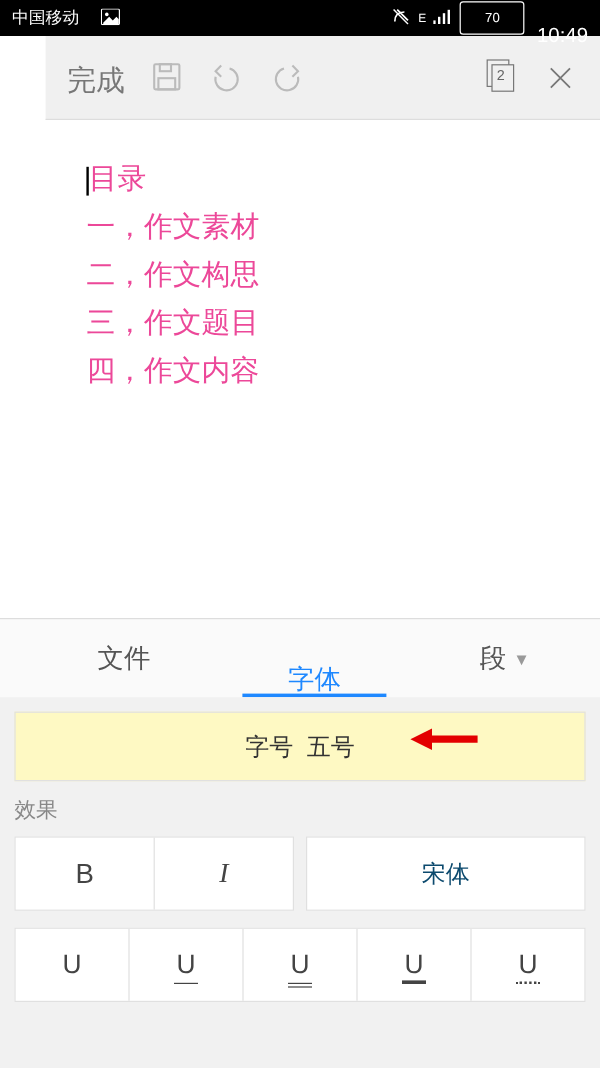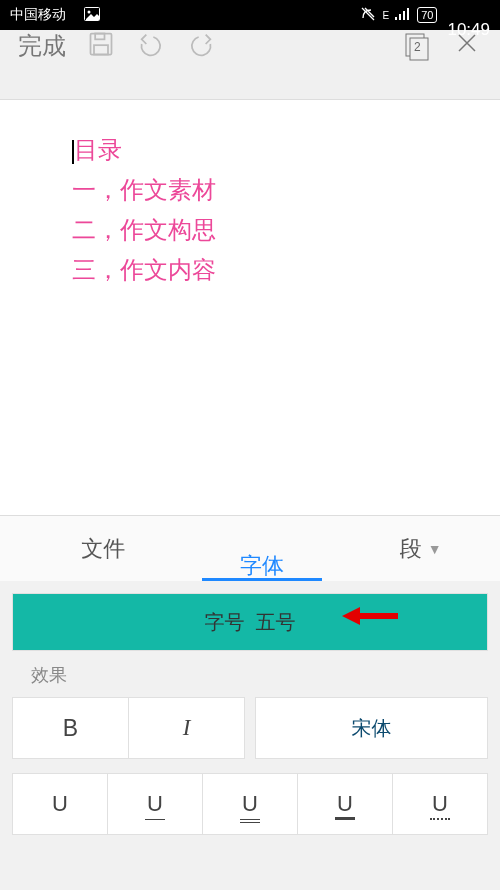--- a/index.html
+++ b/index.html
@@ -1,41 +1,41 @@
 <!DOCTYPE html>
 <html><head>
 <meta charset="utf-8">
 <style>
   * { box-sizing: border-box; margin: 0; padding: 0; }
   html, body { width: 500px; height: 890px; font-family: "Microsoft YaHei", sans-serif; background: #fff; overflow: hidden; }
   .status-bar { height: 30px; background: #000; color: #fff; display: flex; align-items: center; padding: 0 10px; font-size: 14px; }
   .status-left { flex: 1; display: flex; align-items: center; gap: 18px; }
   .status-right { display: flex; align-items: center; gap: 6px; }
-  .battery-box { display: inline-flex; align-items: center; border: 1.2px solid #fff; border-radius: 3px; padding: 0 3px; font-size: 11px; height: 16px; line-height: 14px; }
+  .battery-box { display: inline-flex; align-items: center; border: 1.2px solid #fff; border-radius: 3px; padding: 0 20px; font-size: 11px; height: 28px; line-height: 14px; }
   .status-time { font-size: 17px; margin-left: 4px; margin-top: 29px; }
-  .toolbar { height: 70px; background: #f0f0f0; border-bottom: 1px solid #ddd; display: flex; align-items: flex-start; padding: 0 8px; }
+  .toolbar { height: 70px; background: #f0f0f0; border-bottom: 1px solid #ddd; display: flex; align-items: flex-end; padding: 16px 8px; margin-left: 38px; }
   .toolbar .done { color: #777; font-size: 24px; padding: 0 10px; }
   .toolbar .spacer { flex: 1; }
   .toolbar .tbtn { width: 50px; text-align: center; color: #999; }
   .toolbar .tbtn svg { width: 28px; height: 28px; stroke: #bbb; fill: none; stroke-width: 1.5; }
   .toolbar .page-ind { position: relative; width: 50px; text-align: center; }
   .toolbar .page-ind svg { width: 32px; height: 32px; stroke: #777; fill: none; stroke-width: 1; }
   .toolbar .page-ind .num { position: absolute; top: 10px; left: 22px; font-size: 12px; color: #666; }
   .toolbar .close-btn { width: 50px; text-align: center; color: #777; font-size: 26px; }
   .doc-area { height: 415px; background: #fff; padding: 30px 0 0 72px; font-size: 24px; color: #ec4899; line-height: 40px; position: relative; }
   .doc-area .cursor-caret { display: inline-block; width: 2px; height: 24px; background: #000; vertical-align: middle; margin-right: 0; }
   .bottom-tabs { height: 66px; background: #fafafa; border-top: 1px solid #ddd; display: flex; align-items: stretch; padding-left: 24px; }
   .bottom-tabs .tab { flex: 1; display: flex; align-items: center; justify-content: center; font-size: 22px; color: #555; position: relative; }
   .bottom-tabs .tab.active { color: #1e88ff; align-items: flex-end; }
   .bottom-tabs .tab.active::after { content: ""; position: absolute; bottom: 0; left: 12%; right: 12%; height: 3px; background: #1e88ff; }
   .bottom-tabs .tab .chev { margin-left: 6px; color: #999; font-size: 14px; }
   .panel { background: #f1f1f1; height: 309px; padding: 12px; position: relative; }
-  .font-size-row { background: #14b8a6; border: 1px solid #e0e0e0; height: 58px; display: flex; align-items: center; justify-content: center; font-size: 20px; color: #333; margin-bottom: 12px; position: relative; }
+  .font-size-row { background: #fef9c3; border: 1px solid #e0e0e0; height: 58px; display: flex; align-items: center; justify-content: center; font-size: 20px; color: #333; margin-bottom: 12px; position: relative; }
   .red-arrow { position: absolute; right: 100px; top: 22px; }
-  .section-label { font-size: 18px; color: #888; margin: 8px 0 10px 19px; }
+  .section-label { font-size: 18px; color: #888; margin: 8px 0 10px 0; }
   .effects-row { display: flex; gap: 10px; }
   .effects-left { display: flex; flex: 1; background: #fff; border: 1px solid #e0e0e0; height: 62px; }
   .effects-left .cell { flex: 1; display: flex; align-items: center; justify-content: center; font-size: 23px; color: #444; }
   .effects-left .cell + .cell { border-left: 1px solid #e0e0e0; }
   .effects-right { flex: 1; background: #fff; border: 1px solid #e0e0e0; height: 62px; display: flex; align-items: center; justify-content: center; font-size: 20px; color: #0c4a6e; }
   .underline-row { display: flex; background: #fff; border: 1px solid #e0e0e0; height: 62px; margin-top: 14px; }
   .underline-row .u-cell { flex: 1; display: flex; align-items: center; justify-content: center; position: relative; }
   .underline-row .u-cell + .u-cell { border-left: 1px solid #e0e0e0; }
   .u-glyph { font-size: 22px; color: #444; position: relative; display: inline-block; }
   .u-line { position: absolute; left: -2px; right: -2px; bottom: -3px; height: 1px; background: #444; }
@@ -114,21 +114,22 @@
     <svg width="22" height="22" viewBox="0 0 22 22">
         <path d="M3 3 L19 19 M19 3 L3 19" stroke="#777" stroke-width="1.5"></path>
       </svg>
   </div>
 </div>
 
 <div class="doc-area">
   <div><span class="cursor-caret"></span><span>目录</span></div>
   <div>一，作文素材</div>
   <div>二，作文构思</div>
-  <div>三，作文内容</div>
+  <div>三，作文题目</div>
+  <div>四，作文内容</div>
 </div>
 
 <div class="bottom-tabs">
   <div class="tab">
       <span>文件</span>
     </div>
   <div class="tab active">
       <span>字体</span>
     </div>
   <div class="tab">

